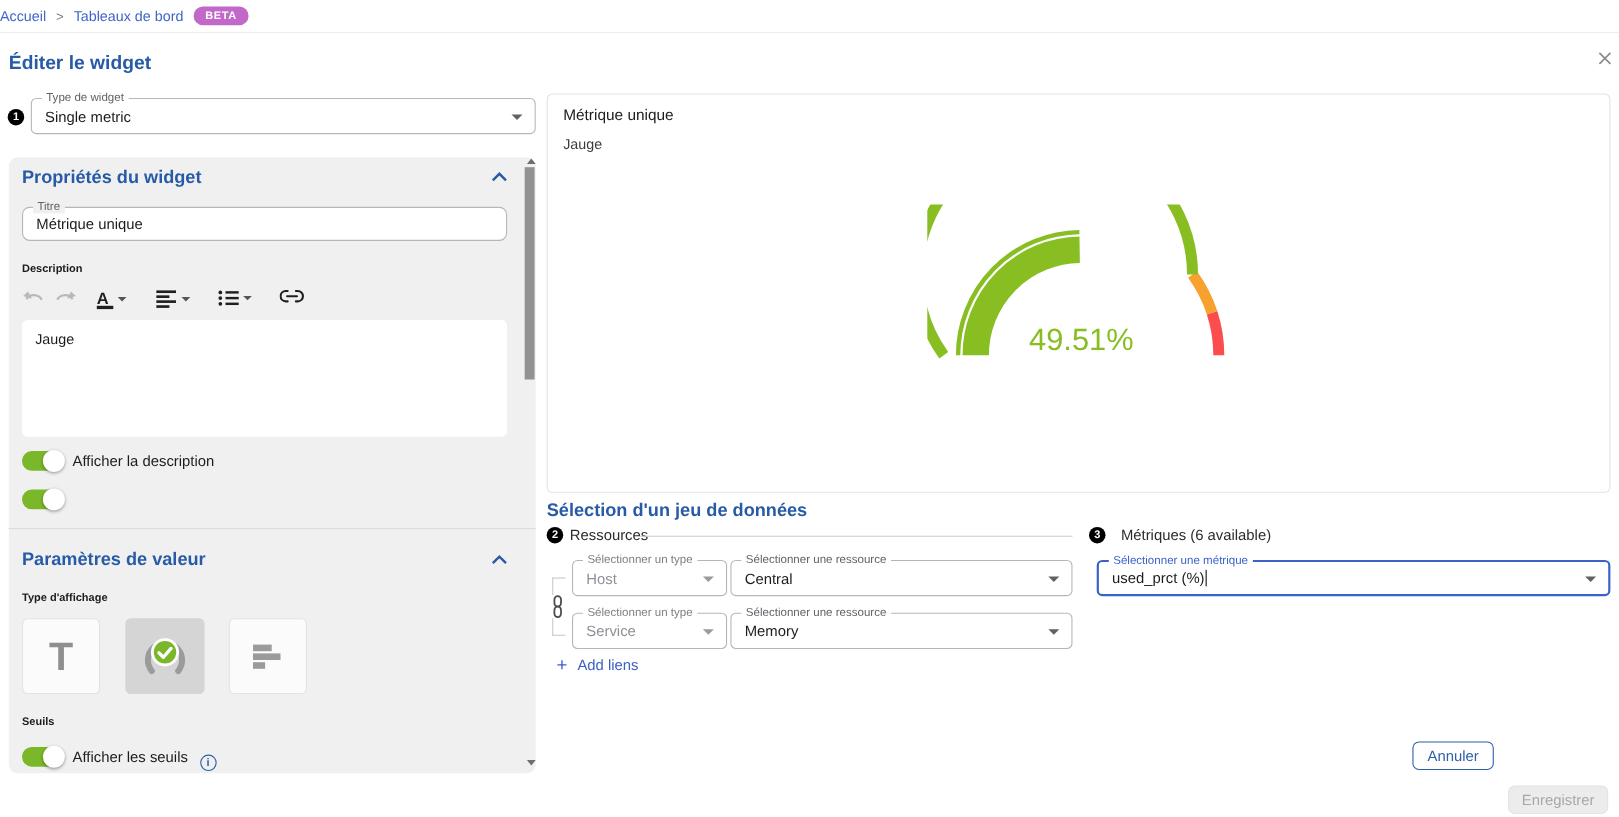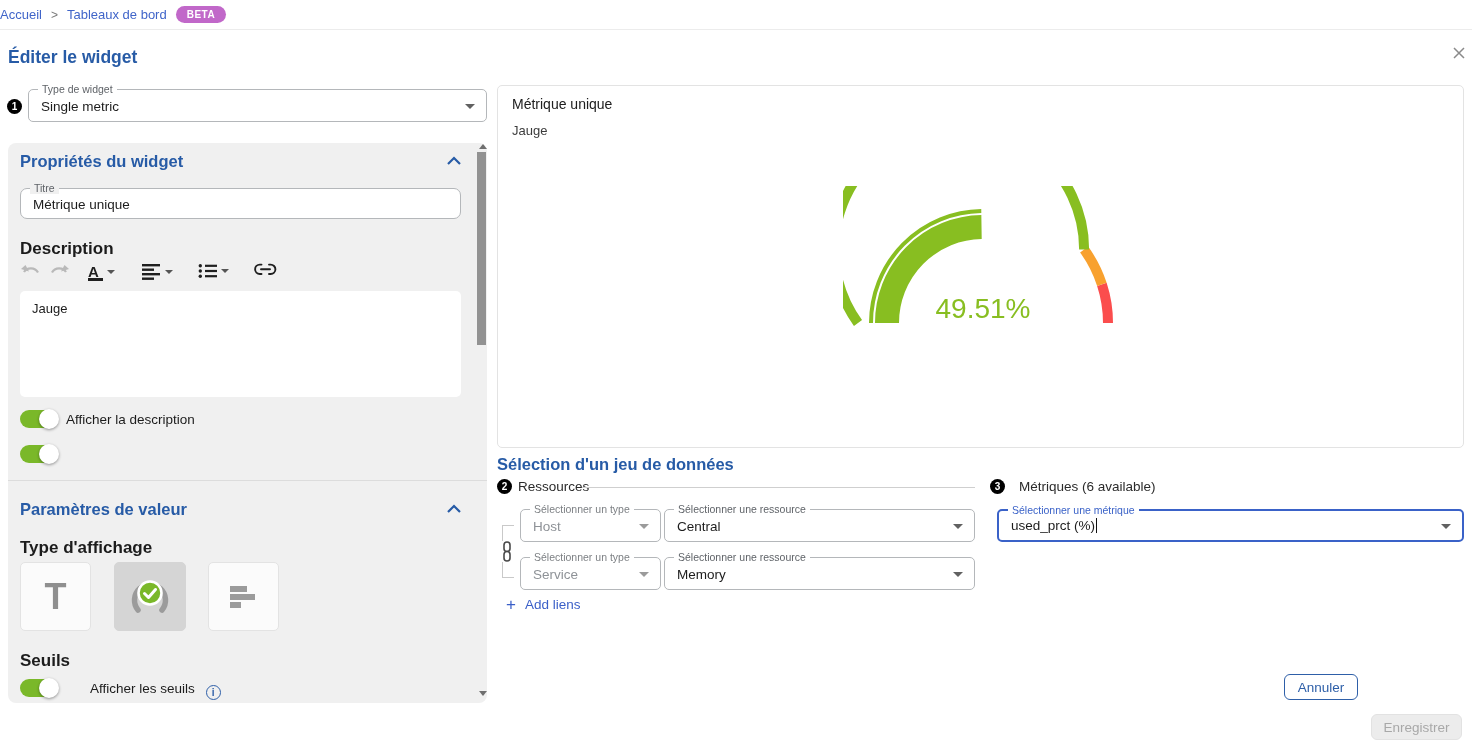--- a/index.html
+++ b/index.html
@@ -39,21 +39,21 @@
   .nfield.disabled .caret { border-top-color:#9b9b9b; }
   .nfield.focused { border:2px solid #3a62c8; }
   .nfield.focused .nlabel { color:#3a62c8; }
   .cursor { display:inline-block; width:1px; height:15px; background:#111;
             vertical-align:middle; margin-left:1px; }
 
   
   .props-panel { position:absolute; left:8px; top:143px; width:479px; height:560px;
                  background:#f0f0f0; border-radius:8px; }
   .section-head { position:absolute; font-size:16.5px; font-weight:bold; color:#275ba6; }
-  .bold-label { position:absolute; font-size:17px; font-weight:bold; color:#1c1c1c; }
+  .bold-label { position:absolute; font-size:10px; font-weight:bold; color:#1c1c1c; }
   .chev-up { position:absolute; cursor:pointer; }
   .divider { position:absolute; left:0; width:100%; height:1px; background:#dcdcdc; }
 
   .textarea-box { position:absolute; left:12px; top:148px; width:441px; height:106px;
                   background:#fff; border-radius:5px; font-size:13px; color:#1c1c1c;
                   padding:10px 12px; }
 
   .toggle { position:absolute; width:38px; height:18px; border-radius:10px; background:#7ab829; cursor:pointer; }
   .toggle .knob { position:absolute; right:-1px; top:-1px; width:20px; height:20px;
                   background:#fff; border-radius:50%; box-shadow:0 1px 3px rgba(0,0,0,.4); }
@@ -244,21 +244,21 @@
             </g>
         </svg>
       </div>
     </div>
 
     <div class="bold-label" style="left:12px;top:508px;">Seuils</div>
 
     <div class="toggle" style="left:12px;top:536px;">
         <div class="knob"></div>
       </div>
-    <div class="tog-label" style="left:58px;top:538px;margin-left:24px;">
+    <div class="tog-label" style="left:58px;top:538px;">
       <span>Afficher les seuils</span>
       <span class="info-icon" style="margin-left:7px;"></span>
     </div>
 
     <div class="sb-thumb"></div>
     <div class="sb-arrow sb-up"></div>
     <div class="sb-arrow sb-down"></div>
   </div>
 
   <div class="preview-panel">

